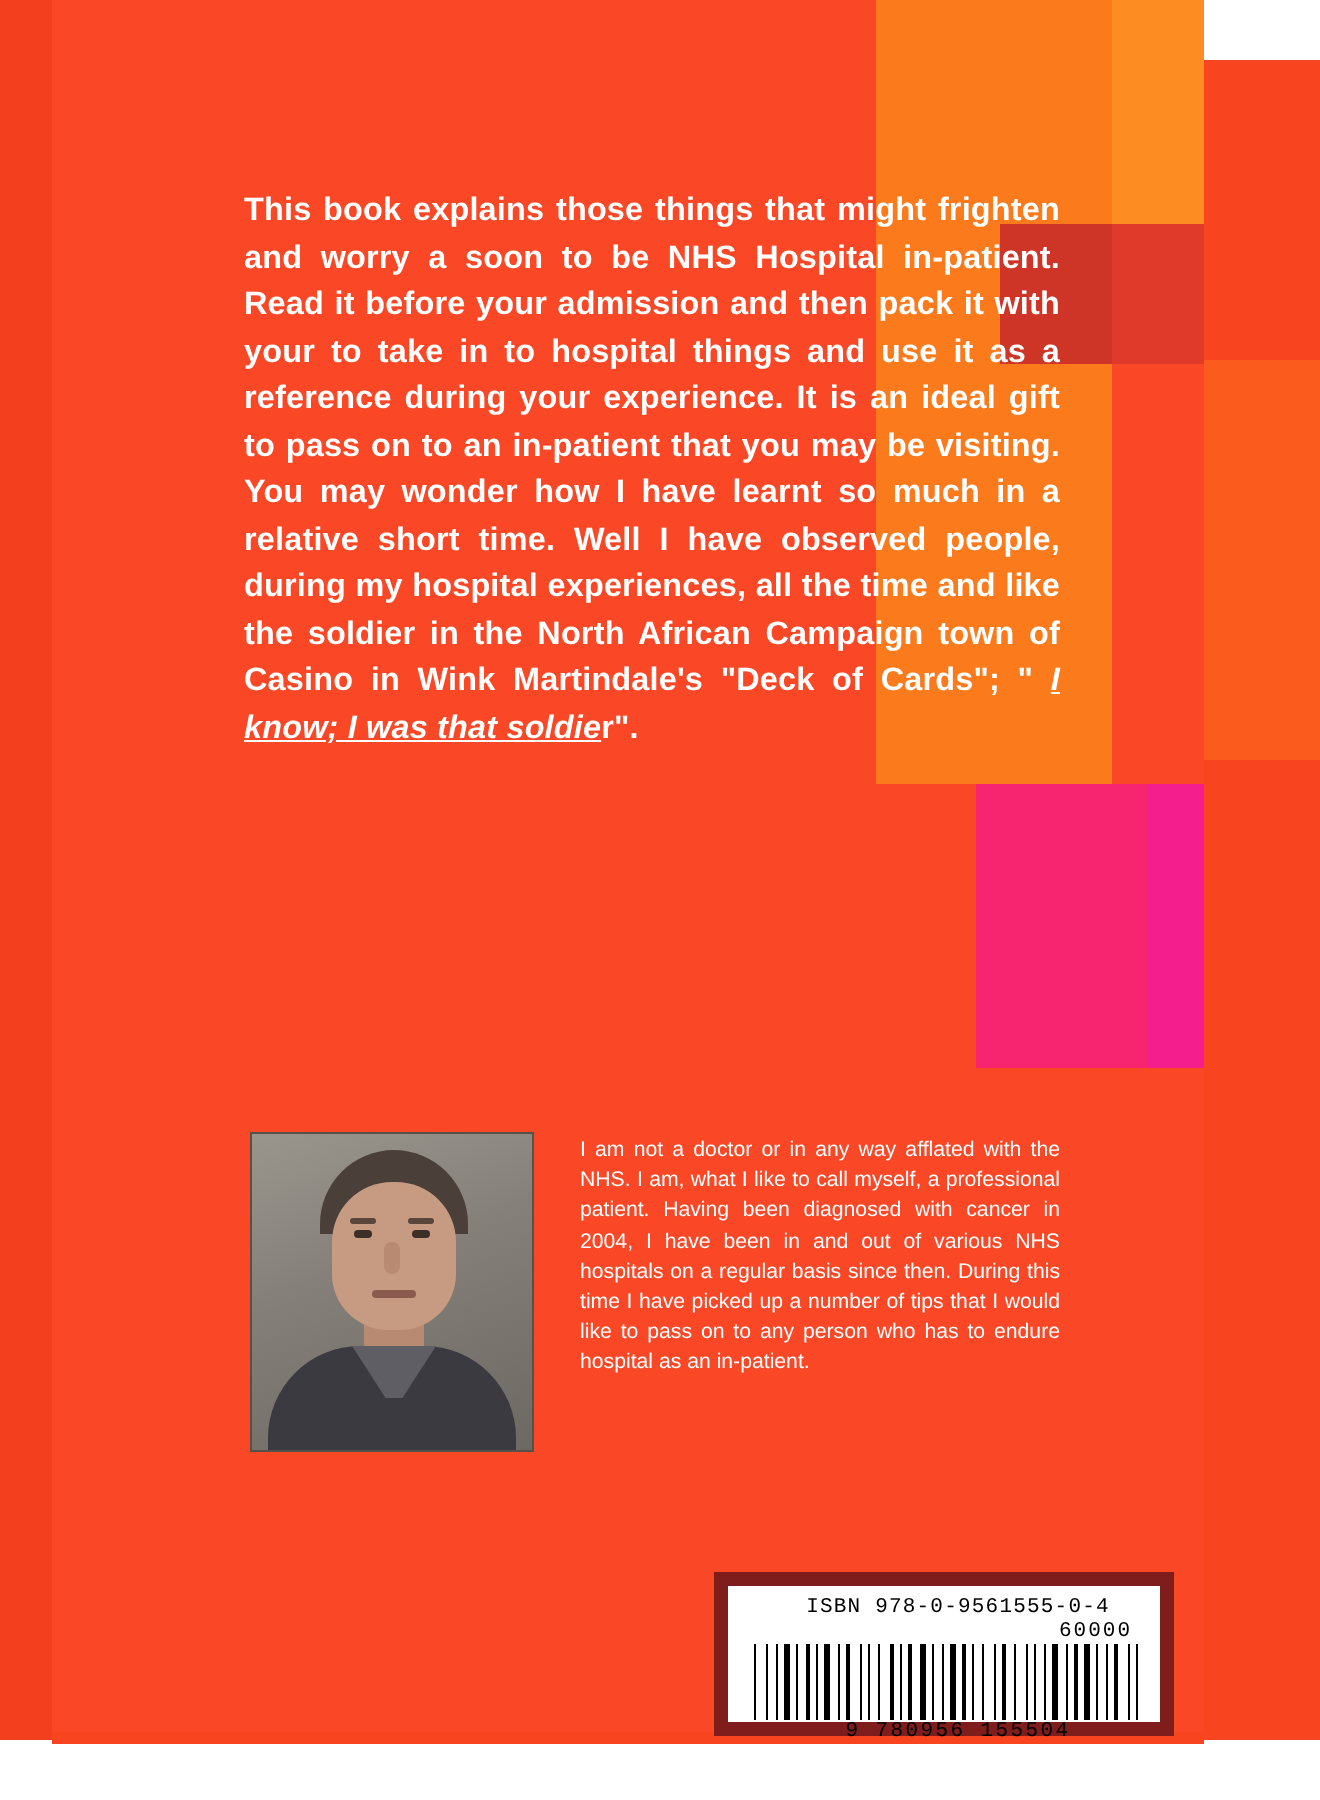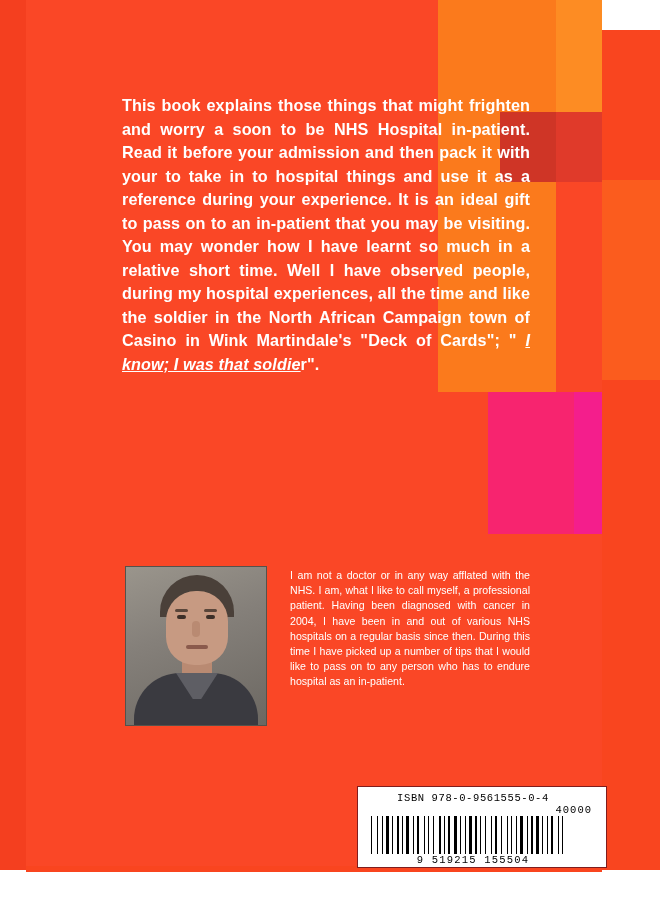--- a/index.html
+++ b/index.html
@@ -201,24 +201,24 @@
     font-size: 10.6px;
     line-height: 15.2px;
     text-align: justify;
   }
 
   
   #barcode-box {
     position: absolute;
     left: 357px;
     top: 786px;
-    width: 250px;
+    width: 230px;
     height: 82px;
     background: #ffffff;
-    border: 1px solid #7f1d1d;
+    border: 7px solid #7f1d1d;
     box-sizing: border-box;
   }
   #isbn-text {
     position: absolute;
     top: 5px;
     left: 0;
     width: 230px;
     text-align: center;
     font-family: "Liberation Mono", monospace;
     font-size: 10.5px;
@@ -293,21 +293,21 @@
     <div class="ph-eye-l"></div>
     <div class="ph-eye-r"></div>
     <div class="ph-nose"></div>
     <div class="ph-mouth"></div>
   </div>
 
   <div id="author-bio">I am not a doctor or in any way afflated with the NHS.  I am, what I like to call myself, a professional patient.  Having been diagnosed with cancer in 2004, I have been in and out of various NHS hospitals on a regular basis since then.   During this time I have picked up a number of tips that I would like to pass on to any person who has to endure hospital as an in-patient.</div>
 
   <div id="barcode-box">
     <div id="isbn-text">ISBN 978-0-9561555-0-4</div>
-    <div id="isbn-sub">40000</div>
+    <div id="isbn-sub">60000</div>
     <div id="bars">
         <div class="bar" style="width: 1px;"></div>
         <div class="bar" style="width: 3px; background: transparent;"></div>
         <div class="bar" style="width: 1px;"></div>
         <div class="bar" style="width: 2px; background: transparent;"></div>
         <div class="bar" style="width: 1px;"></div>
         <div class="bar" style="width: 1px; background: transparent;"></div>
         <div class="bar" style="width: 3px;"></div>
         <div class="bar" style="width: 1px; background: transparent;"></div>
         <div class="bar" style="width: 1px;"></div>
@@ -372,16 +372,16 @@
         <div class="bar" style="width: 2px; background: transparent;"></div>
         <div class="bar" style="width: 1px;"></div>
         <div class="bar" style="width: 1px; background: transparent;"></div>
         <div class="bar" style="width: 2px;"></div>
         <div class="bar" style="width: 3px; background: transparent;"></div>
         <div class="bar" style="width: 1px;"></div>
         <div class="bar" style="width: 1px; background: transparent;"></div>
         <div class="bar" style="width: 1px;"></div>
         <div class="bar" style="width: 2px; background: transparent;"></div>
       </div>
-    <div id="ean-text">9 519215 155504</div>
+    <div id="ean-text">9 780956 155504</div>
   </div>
 
 </div>
 
 </body></html>

